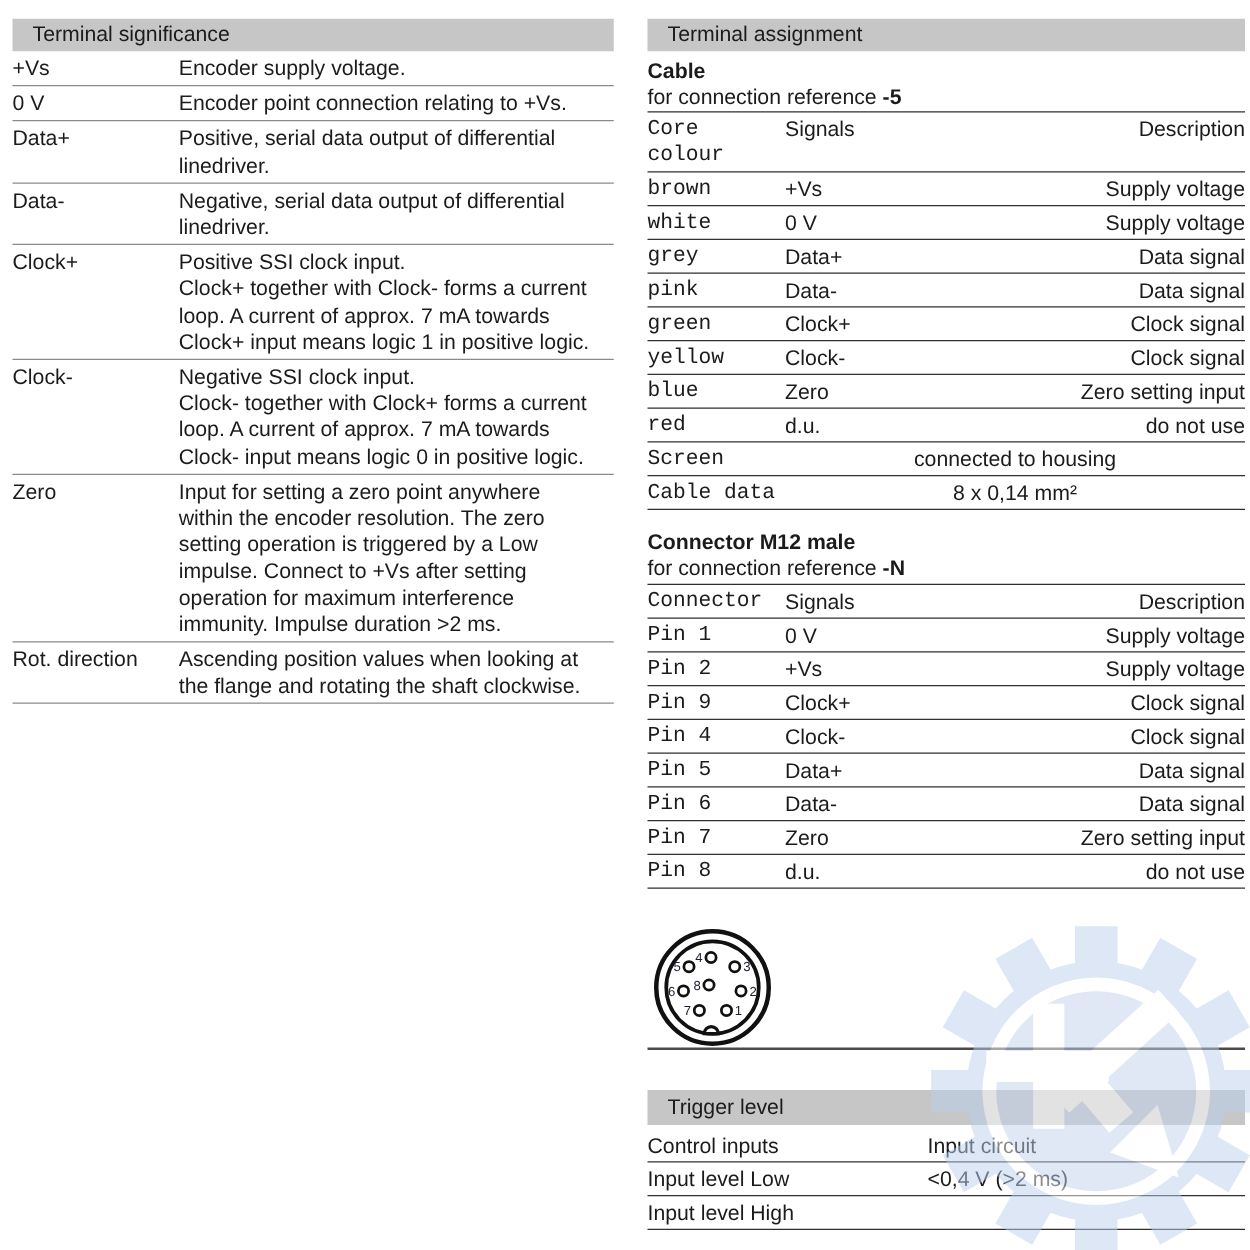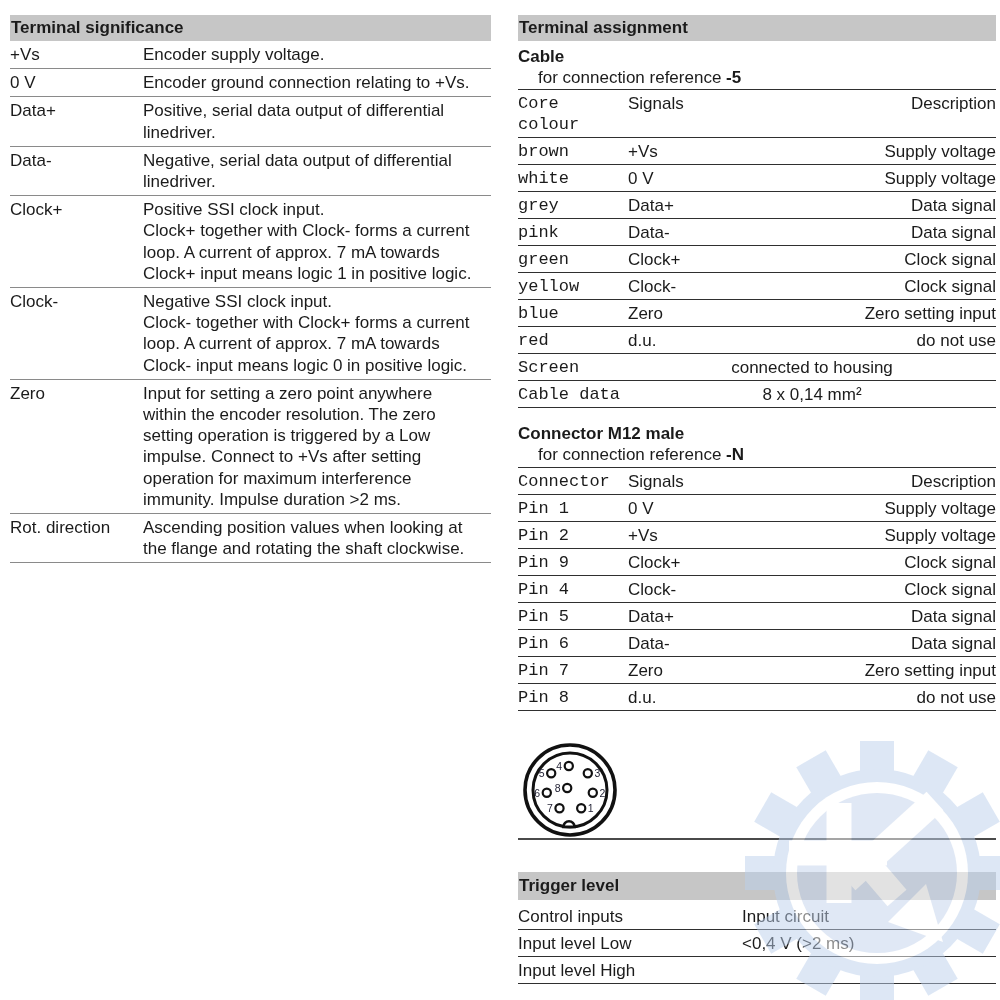--- a/index.html
+++ b/index.html
@@ -7,36 +7,36 @@
     width:1000px;height:1000px;position:relative;overflow:hidden;
     background:#ffffff;color:#1b1b1b;
     font-family:"Liberation Sans","DejaVu Sans",sans-serif;
     font-size:17px;
   }
   .col{position:absolute;}
   #left-col{left:10px;top:15px;width:481px;height:980px;}
   #right-col{left:518px;top:15px;width:478px;height:980px;}
   .sec{position:absolute;left:0;width:100%;box-sizing:border-box;}
   .bar{
-    height:26px;background:#c6c6c6;font-weight:bold;
-    line-height:26px;padding-left:1px;box-sizing:border-box;
+    height:26px;background:#c6c6c6;font-weight:normal;
+    line-height:26px;padding-left:16px;box-sizing:border-box;
   }
   
   .lrow{display:flex;border-bottom:1.5px solid #8a8a8a;padding:3px 0 3px;}
   .lrow .term{width:133px;flex:none;line-height:21.2px;}
   .lrow .desc{flex:1;line-height:21.2px;white-space:pre-line;}
   
   .rtable{border-top:1.5px solid #2f2f2f;}
   .rrow{display:flex;border-bottom:1.5px solid #2f2f2f;padding:2.5px 0 2.5px;line-height:21px;}
   .rrow .c1{width:110px;flex:none;font-family:Liberation Mono, monospace;}
   .rrow .c2{width:114px;flex:none;}
   .rrow .c3{flex:1;text-align:right;}
   .rrow .cw{flex:1;text-align:center;}          
   .subhead .h{font-weight:bold;line-height:21px;}
-  .subhead .s{line-height:21px;margin-left:20px;}
+  .subhead .s{line-height:21px;}
   .subhead .s b{font-weight:bold;}
   
   .trow{display:flex;border-bottom:1.5px solid #2f2f2f;padding:2.5px 0 2.5px;line-height:21px;}
   .trow .t1{width:224px;flex:none;}
   .trow .t2{flex:1;}
   .trow.head{font-weight:normal;}
   .divider{border-top:2px solid #4a4a4a;height:0;}
   
   #pin-svg text{font-family:"Liberation Sans",sans-serif;font-size:10.5px;fill:#1d1d30;}
   
@@ -49,21 +49,21 @@
   <div class="sec bar" style="top:0;">
     <span>Terminal significance</span>
   </div>
   <div class="sec" style="top:26px;">
     <div class="lrow">
       <div class="term">+Vs</div>
       <div class="desc">Encoder supply voltage.</div>
     </div>
     <div class="lrow">
       <div class="term">0 V</div>
-      <div class="desc">Encoder ground connection relating to +Vs.</div>
+      <div class="desc">Encoder point connection relating to +Vs.</div>
     </div>
     <div class="lrow">
       <div class="term">Data+</div>
       <div class="desc">Positive, serial data output of differential
 linedriver.</div>
     </div>
     <div class="lrow">
       <div class="term">Data-</div>
       <div class="desc">Negative, serial data output of differential
 linedriver.</div>

